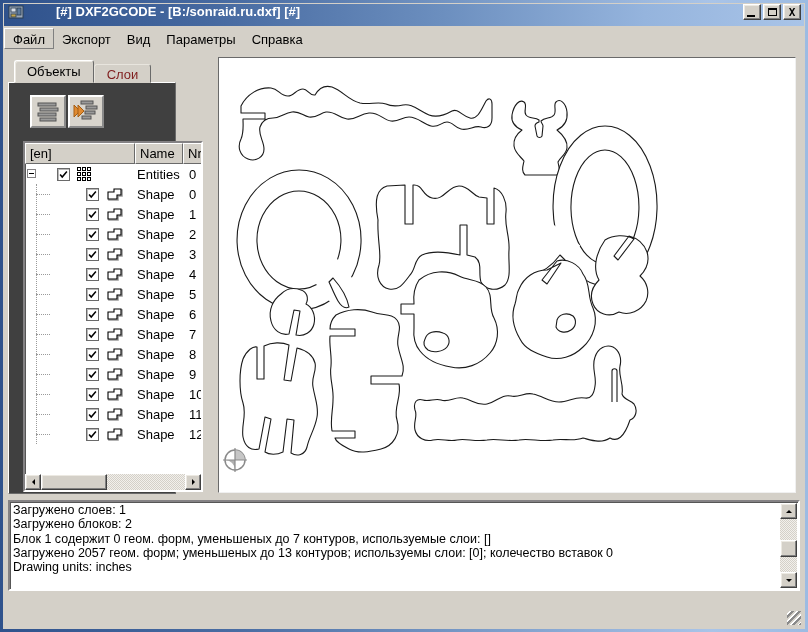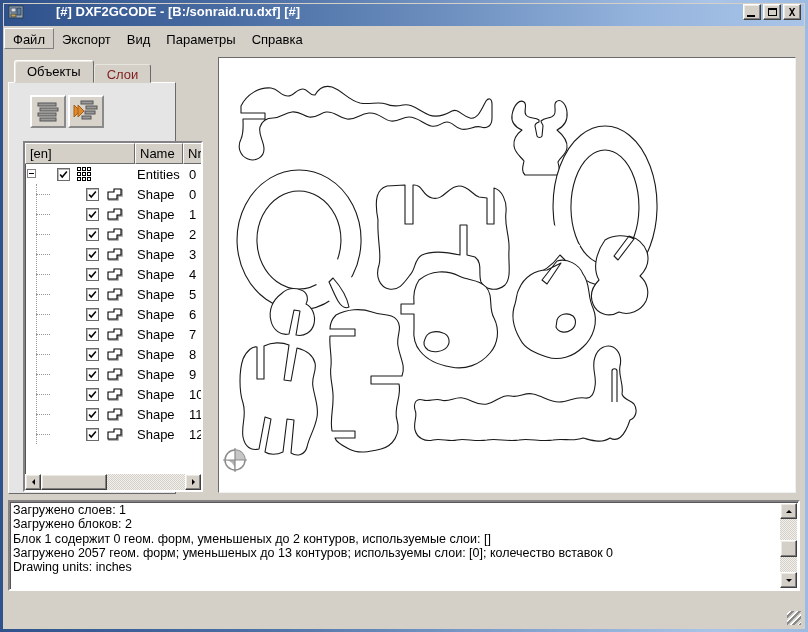--- a/index.html
+++ b/index.html
@@ -29,21 +29,21 @@
     display:flex;align-items:stretch;font-size:13px;border-bottom:1px solid #d4d0c8;}
   .menu-item{padding:3px 8px 2px 8px;display:flex;align-items:center;color:#000;}
   .menu-item:first-child{border:1px solid;border-color:#ffffff #808080 #808080 #ffffff;text-align:center;}
 
   
   .tabs{position:absolute;left:11px;top:57px;height:23px;display:flex;align-items:flex-end;z-index:3;}
   .tab{background:#d4d0c8;border:1px solid;border-color:#ffffff #6a6a6a #d4d0c8 #ffffff;
     border-top-left-radius:3px;border-top-right-radius:3px;font-size:13px;padding:3px 12px 2px 12px;}
   .tab.active{height:23px;box-shadow:inset 1px 1px 0 #ece9e2;position:relative;z-index:4;}
   .tab.inactive{height:19px;background:#d4d0c8;border-color:#e8e5de #6a6a6a #d4d0c8 #e8e5de;padding-top:2px;color:#7f1d1d;}
-  .sidepanel{position:absolute;left:5px;top:79px;width:168px;height:412px;background:#e5e5e5;
+  .sidepanel{position:absolute;left:5px;top:79px;width:168px;height:412px;background:#404040;
     border:1px solid;border-color:#ffffff #6a6a6a #6a6a6a #ffffff;z-index:2;}
   .toolbtn{position:absolute;width:36px;height:33px;background:#d8d4cc;
     border:2px solid;border-color:#ffffff #8a8a8a #8a8a8a #ffffff;display:flex;align-items:center;justify-content:center;}
   .toolbtn.b1{left:21px;top:12px;}
   .toolbtn.b2{left:59px;top:12px;}
 
   
   .tree{position:absolute;left:14px;top:58px;width:180px;height:351px;background:#fff;
     border:2px solid;border-color:#848284 #ffffff #ffffff #848284;
     box-shadow:inset 1px 1px 0 #565656;overflow:hidden;font-size:13px;}
@@ -467,21 +467,21 @@
         <path d="M16,402 L16,392 A10,10 0 0 1 26,402 Z" fill="#c6c6c6" stroke="none"></path>
         <path d="M4,402 H28 M16,390 V414" stroke="#8a8a8a" stroke-width="1.2" fill="none"></path>
       </g>
     </svg>
   </div>
 
   <div class="log">
     <div class="log-lines">
       <div class="log-line">Загружено слоев: 1</div>
           <div class="log-line">Загружено блоков: 2</div>
-          <div class="log-line">Блок 1 содержит 0 геом. форм, уменьшеных до 2 контуров, используемые слои: []</div>
+          <div class="log-line">Блок 1 содержит 0 геом. форм, уменьшеных до 7 контуров, используемые слои: []</div>
           <div class="log-line">Загружено 2057 геом. форм; уменьшеных до 13 контуров; используемы слои: [0]; колечество вставок 0</div>
           <div class="log-line">Drawing units: inches</div>
     </div>
     <div class="log-vscroll">
       <div class="sb-btn up-btn">
             <span class="arr up"></span>
           </div>
       <div class="sb-thumb-v"></div>
       <div class="sb-btn down-btn">
             <span class="arr down"></span>

